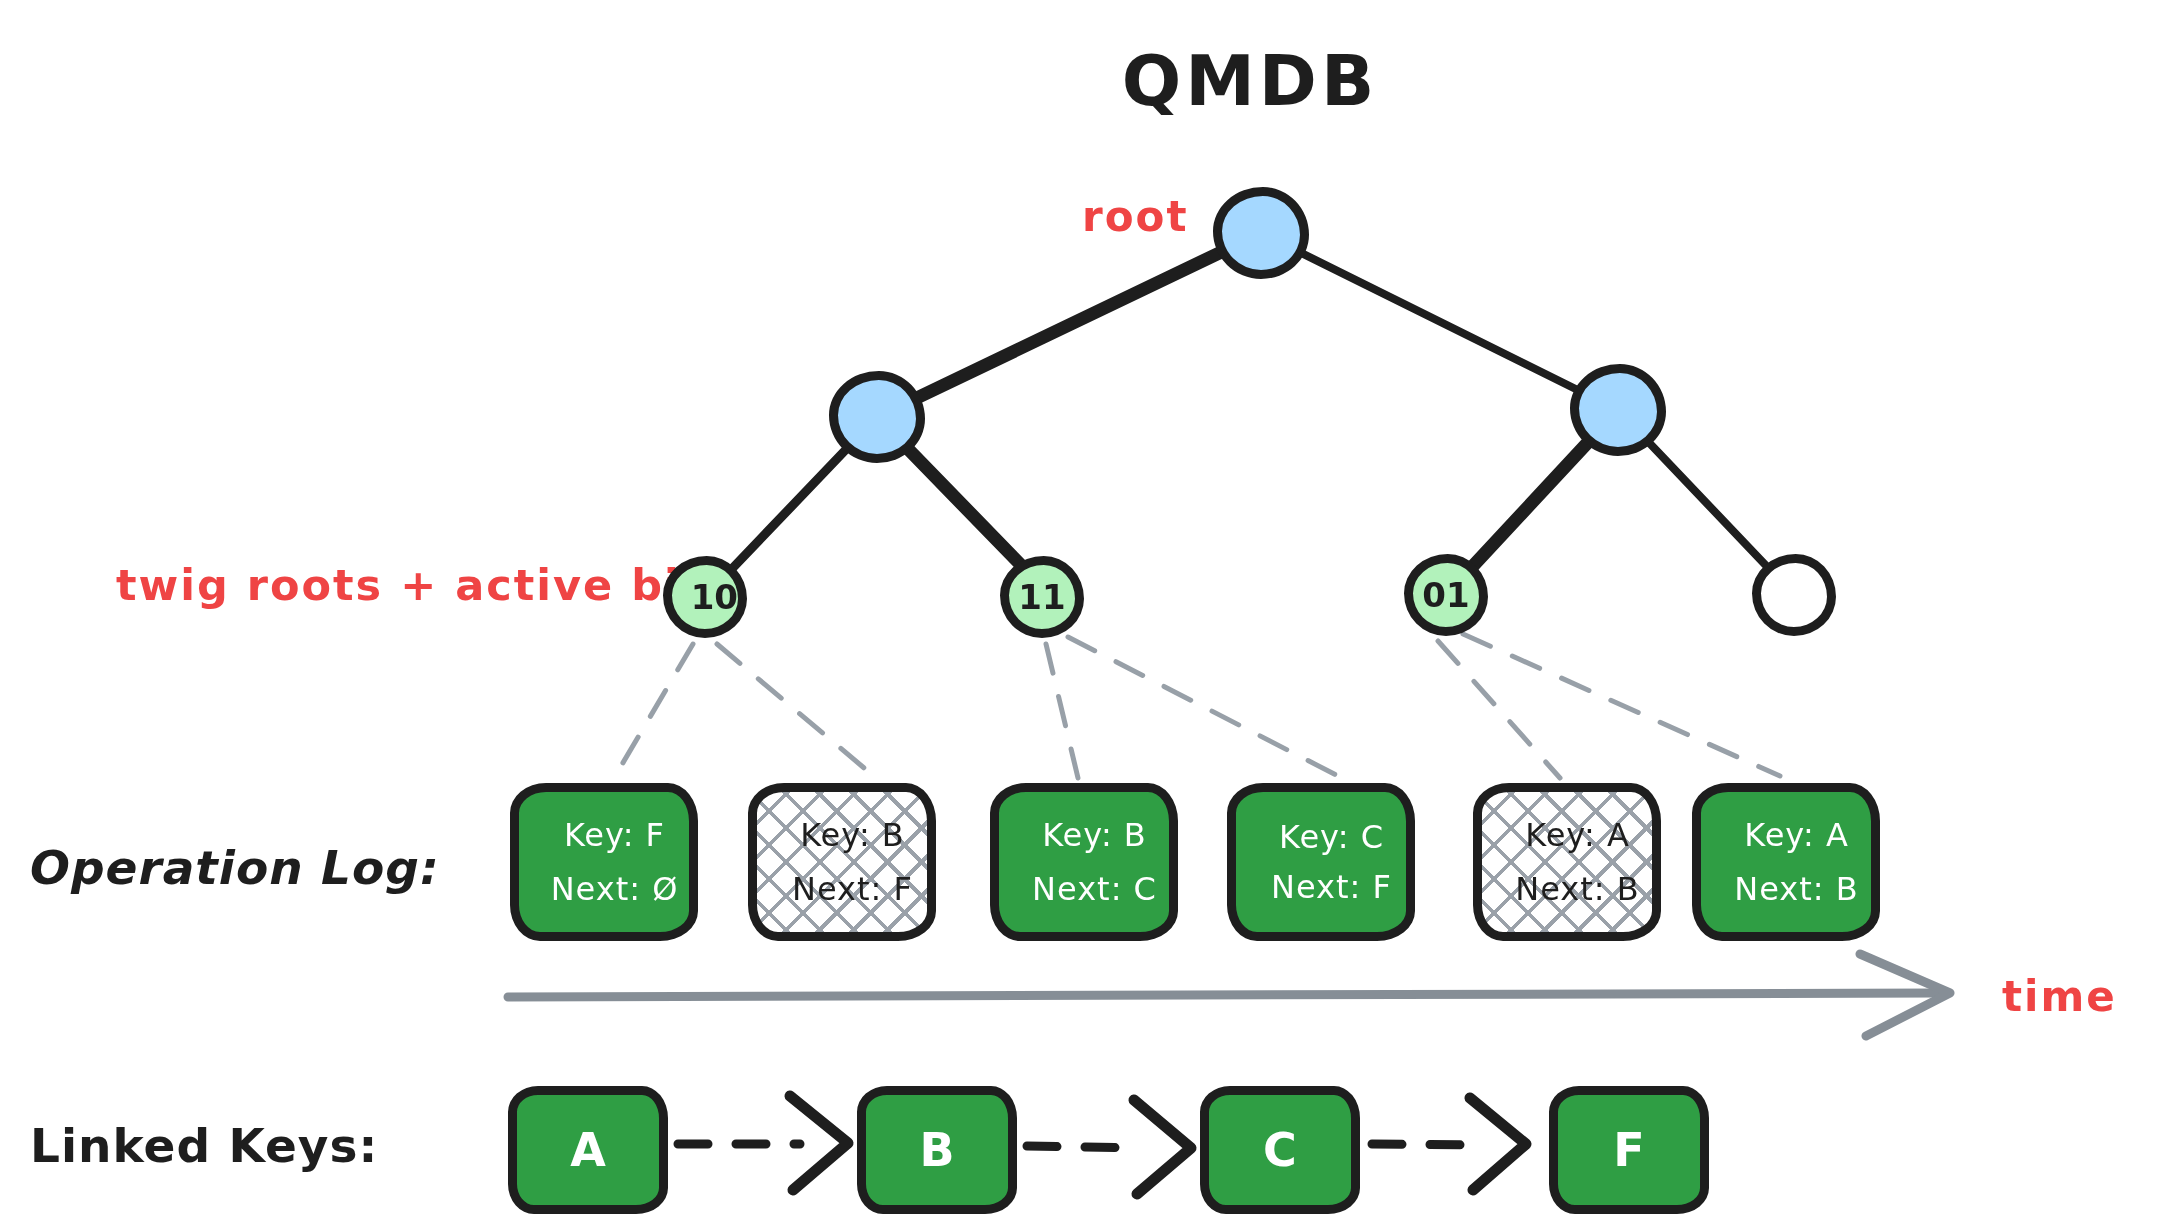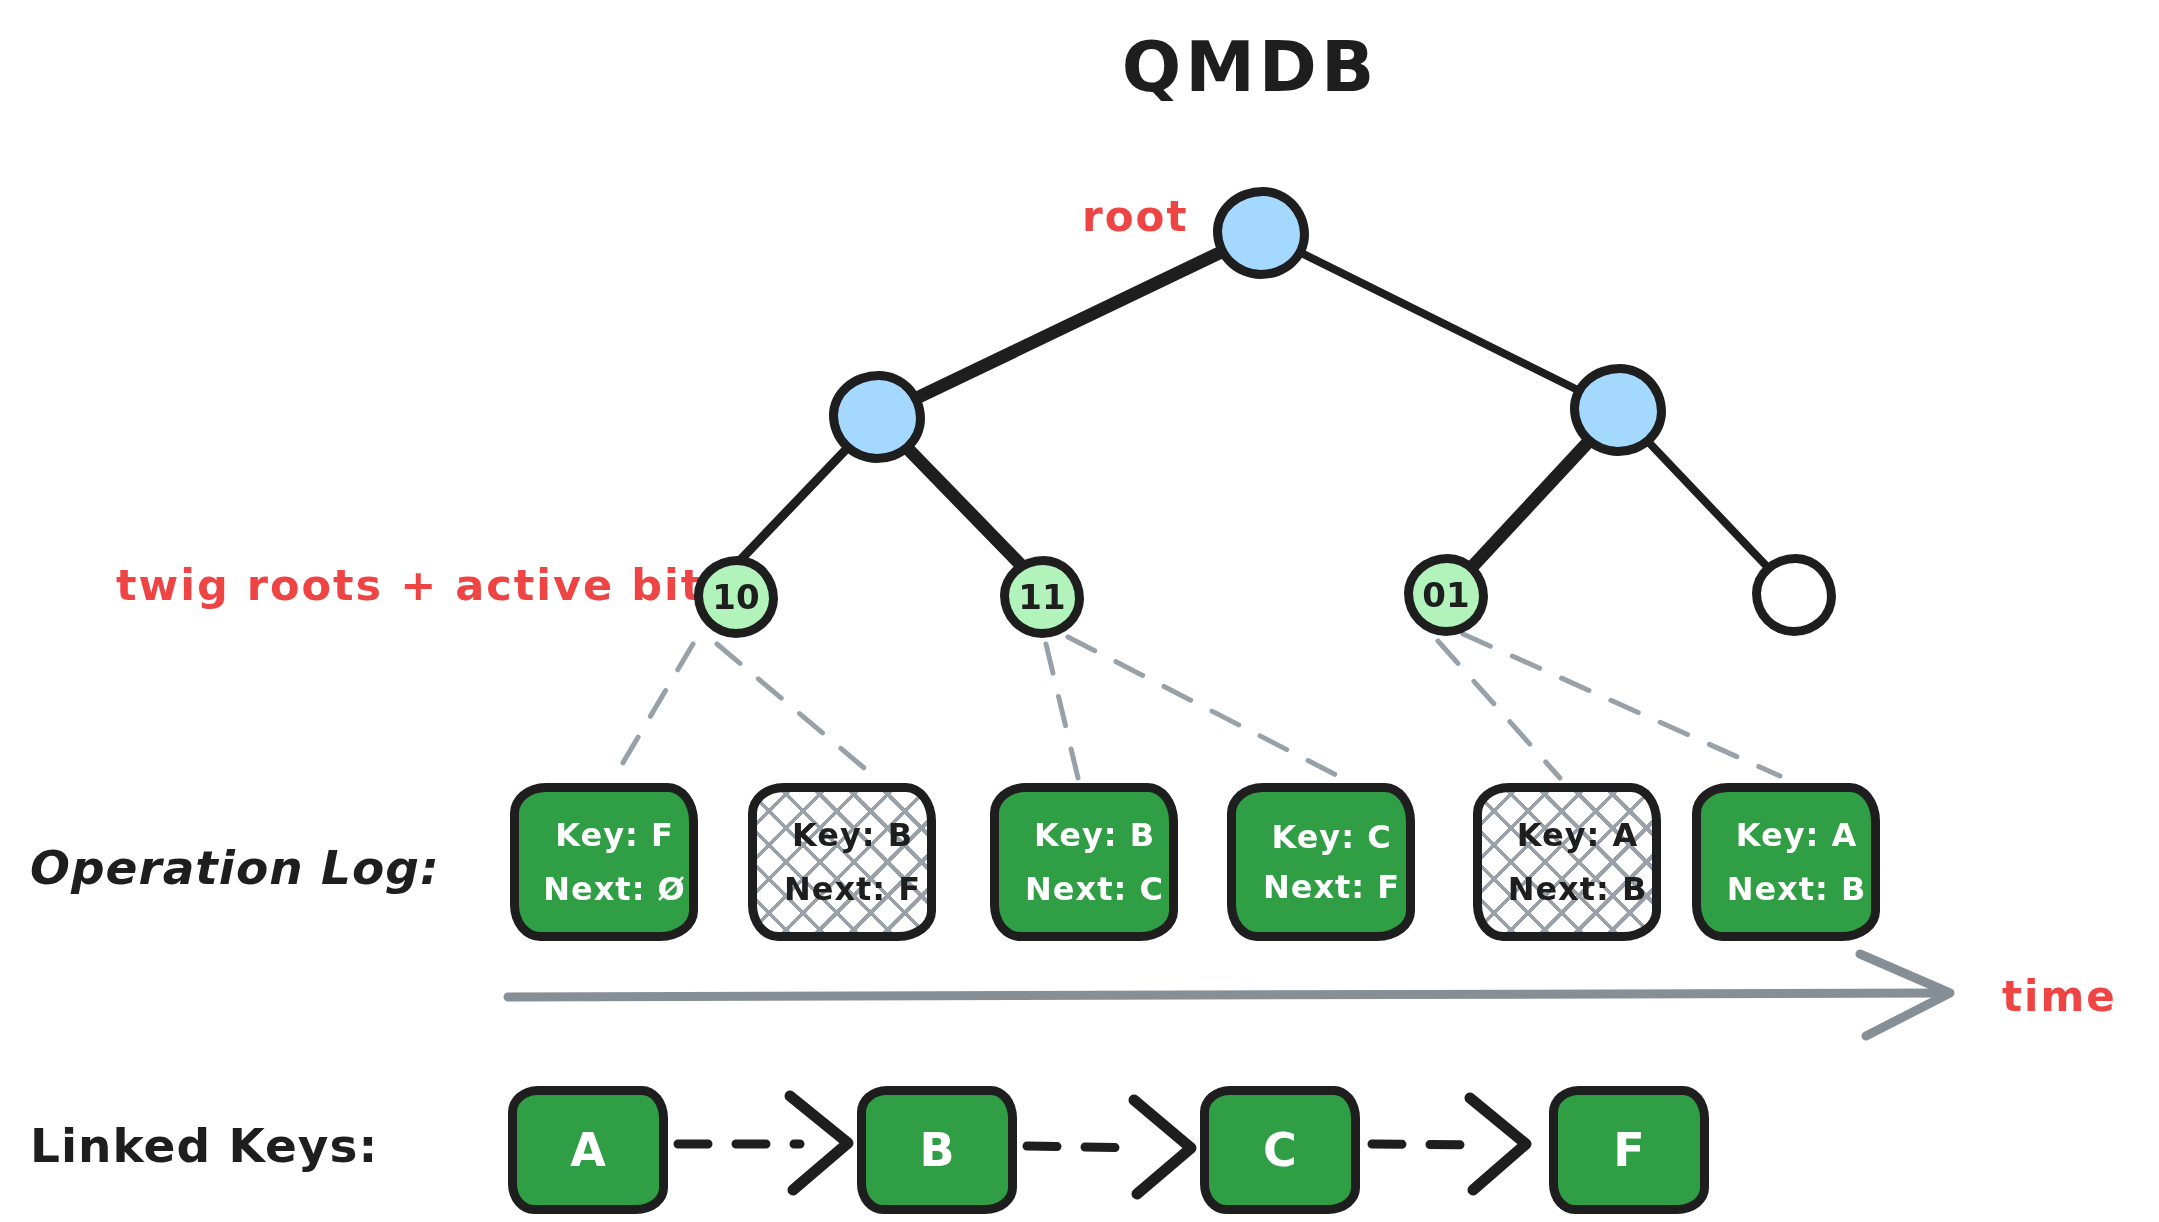--- a/index.html
+++ b/index.html
@@ -6,21 +6,21 @@
   body{
     width:2159px;height:1222px;position:relative;background:#ffffff;
     font-family:"DejaVu Sans","Liberation Sans",sans-serif;
     overflow:hidden;color:#1e1e1e;
   }
   .abs{position:absolute;}
   svg.overlay{position:absolute;left:0;top:0;z-index:1;}
 
   
   .title{
-    left:1030px;top:26px;width:440px;text-align:center;
+    left:1030px;top:40px;width:440px;text-align:center;
     font-size:70px;font-weight:700;letter-spacing:4px;z-index:2;
   }
   .gray-label{color:#ef4444;font-weight:600;z-index:2;}
   .lbl-root{left:1082px;top:192px;font-size:42px;letter-spacing:2px;}
   .lbl-twig{left:116px;top:560px;font-size:43px;letter-spacing:2px;}
   .lbl-time{left:2002px;top:972px;font-size:42px;letter-spacing:2px;}
   .black-label{color:#1e1e1e;font-weight:600;z-index:2;}
   .lbl-oplog{left:30px;top:840px;font-size:47px;letter-spacing:1px;font-style:italic;}
   .lbl-linked{left:30px;top:1118px;font-size:47px;letter-spacing:1px;}
 
@@ -35,21 +35,21 @@
   .node.blue{background:#a5d8ff;width:96px;height:92px;}
   .node.green{background:#b2f2bb;width:84px;height:82px;}
   .node.white{background:#ffffff;width:84px;height:82px;}
 
   
   .opbox{
     position:absolute;top:783px;width:188px;height:158px;box-sizing:border-box;
     border:9px solid #1e1e1e;z-index:2;
     border-radius:36px 30px 38px 30px / 30px 38px 30px 36px;
     display:flex;flex-direction:column;align-items:center;justify-content:center;
-    gap:16px;font-size:32px;font-weight:700;letter-spacing:1px;text-align:center;padding-left:21px;
+    gap:16px;font-size:32px;font-weight:400;letter-spacing:1px;text-align:center;padding-left:21px;
   }
   .opbox.green{background:#2f9e44;color:#ffffff;}
   .opbox.hatched{
     color:#1e1e1e;background-color:#ffffff;
     background-image:
       repeating-linear-gradient(45deg,  rgba(154,161,169,0) 0 20px, #9aa1a9 20px 24px),
       repeating-linear-gradient(135deg, rgba(154,161,169,0) 0 20px, #9aa1a9 20px 24px);
   }
 
   
@@ -103,21 +103,21 @@
 <div class="abs gray-label lbl-root">root</div>
 <div class="abs gray-label lbl-twig">twig roots + active bits</div>
 <div class="abs gray-label lbl-time">time</div>
 <div class="abs black-label lbl-oplog">Operation Log:</div>
 <div class="abs black-label lbl-linked">Linked Keys:</div>
 
 <div class="node blue" style="left:1213px;top:187px;"></div>
 <div class="node blue" style="left:829px;top:371px;"></div>
 <div class="node blue" style="left:1570px;top:364px;"></div>
 
-<div class="node green" style="left:694px;top:556px;">
+<div class="node green" style="left:663px;top:556px;justify-content:flex-end;">
   <span>10</span>
 </div>
 <div class="node green" style="left:1000px;top:556px;">
   <span>11</span>
 </div>
 <div class="node green" style="left:1404px;top:554px;">
   <span>01</span>
 </div>
 <div class="node white" style="left:1752px;top:554px;">
   <span></span>

